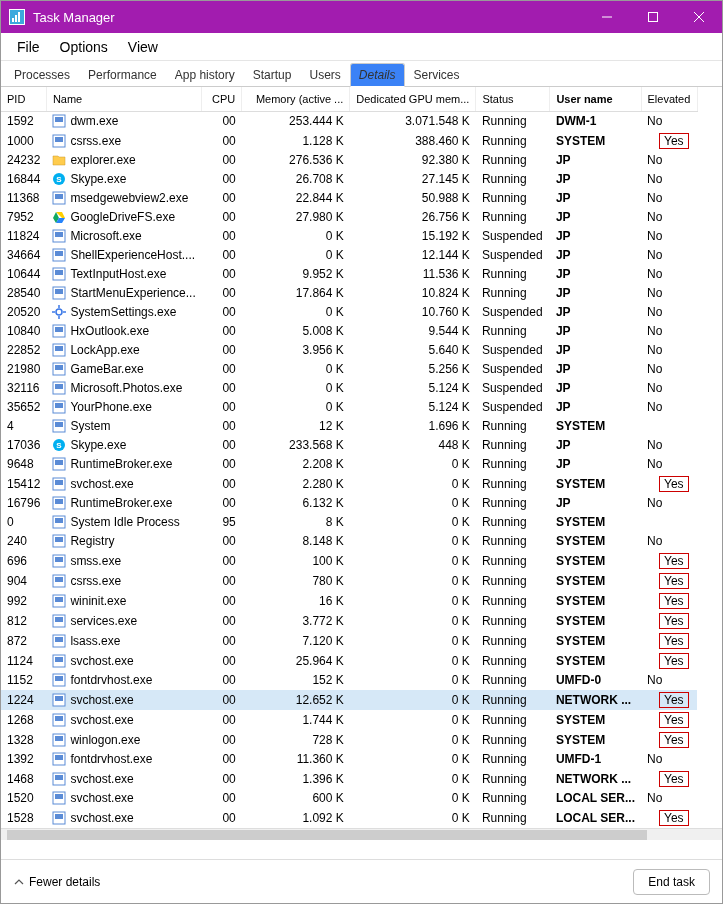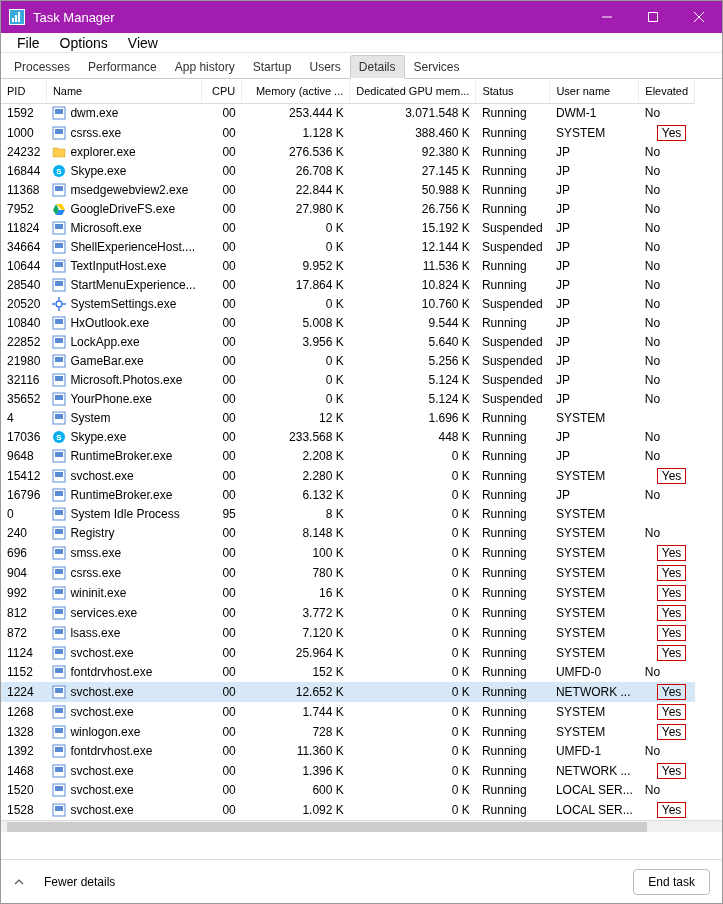--- a/index.html
+++ b/index.html
@@ -3,49 +3,49 @@
 <meta charset="utf-8">
 <style>
   * { box-sizing: border-box; margin: 0; padding: 0; }
   body { font-family: "Segoe UI", Tahoma, sans-serif; font-size: 12px; background: #fff; color: #000; width: 723px; height: 904px; overflow: hidden; display: flex; flex-direction: column; border: 1px solid #999; }
   .titlebar { background: #a21caf; color: #fff; height: 32px; display: flex; align-items: center; padding-left: 8px; }
   .titlebar .app-icon { width: 16px; height: 16px; background: #3ca9dd; border: 1px solid #fff; margin-right: 8px; display: flex; align-items: center; justify-content: center; }
   .titlebar .app-icon svg { width: 10px; height: 10px; }
   .titlebar .title { font-size: 13px; flex: 1; }
   .titlebar .win-btn { width: 46px; height: 32px; display: flex; align-items: center; justify-content: center; cursor: default; }
   .titlebar .win-btn svg { width: 10px; height: 10px; stroke: #fff; stroke-width: 1; fill: none; }
-  .menubar { height: 20px; display: flex; align-items: center; padding: 0 6px; border-bottom: 1px solid #e5e5e5; }
+  .menubar { height: 28px; display: flex; align-items: center; padding: 0 6px; border-bottom: 1px solid #e5e5e5; }
   .menubar .menu-item { padding: 4px 10px; font-size: 14px; cursor: default; }
   .tabs-row { height: 26px; display: flex; align-items: flex-end; padding: 0 4px; border-bottom: 1px solid #ccc; }
   .tabs-row .tab { padding: 4px 8px; font-size: 12px; color: #333; cursor: default; border: 1px solid transparent; position: relative; top: 1px; }
-  .tabs-row .tab.active { border: 1px solid #ccc; border-bottom-color: #fff; background: #e5e5e5; border-radius: 3px 3px 0 0; }
+  .tabs-row .tab.active { border: 1px solid #ccc; border-bottom-color: #fff; background: #3b82f6; border-radius: 3px 3px 0 0; font-style: italic; }
   .grid-wrap { flex: 1; overflow: hidden; position: relative; display: flex; }
   .grid { flex: 1; overflow-y: auto; overflow-x: auto; }
   table { border-collapse: collapse; table-layout: fixed; }
   th { text-align: left; font-weight: normal; font-size: 11px; padding: 6px 6px; border-right: 1px solid #eee; border-bottom: 1px solid #ddd; background: #fff; position: sticky; top: 0; white-space: nowrap; overflow: hidden; text-overflow: ellipsis; cursor: default; }
   th.num { text-align: right; }
   td { padding: 2px 6px; font-size: 12px; white-space: nowrap; overflow: hidden; text-overflow: ellipsis; height: 19px; }
   td.num { text-align: right; }
   tbody tr.selected td { background: #d6e8f7; }
   .proc-name { display: flex; align-items: center; gap: 4px; }
   .elev { display: inline-block; }
   .elev.yes { border: 1.5px solid #c00; padding: 0 4px; color: #000; margin-left: 12px; }
   .footer { height: 44px; border-top: 1px solid #ddd; display: flex; align-items: center; justify-content: space-between; padding: 0 12px; }
-  .fewer { display: flex; align-items: center; gap: 19px; font-size: 12px; cursor: default; }
+  .fewer { display: flex; align-items: center; gap: 4px; font-size: 12px; cursor: default; }
   .fewer svg { width: 12px; height: 12px; }
   .end-btn { padding: 5px 14px; font-size: 12px; border: 1px solid #bbb; border-radius: 4px; background: #fff; cursor: default; }
   .hscroll { height: 12px; background: #f0f0f0; border-top: 1px solid #ddd; }
   .hscroll .thumb { height: 10px; width: 640px; background: #cdcdcd; margin: 1px 0 0 6px; }
   .col-pid { width: 44px; }
   .col-name { width: 138px; }
   .col-cpu { width: 40px; }
   .col-mem { width: 108px; }
   .col-gpu { width: 126px; }
   .col-status { width: 74px; }
-  .col-user { width: 84px; }
+  .col-user { width: 84px; font-weight: bold; }
   .col-elev { width: 56px; }
 
   
   .ic { width:14px; height:14px; display:inline-block; vertical-align:middle; }
   .ic svg { width:14px; height:14px; display:block; }
 </style>
 </head>
 <body>
 
 <div class="titlebar">

